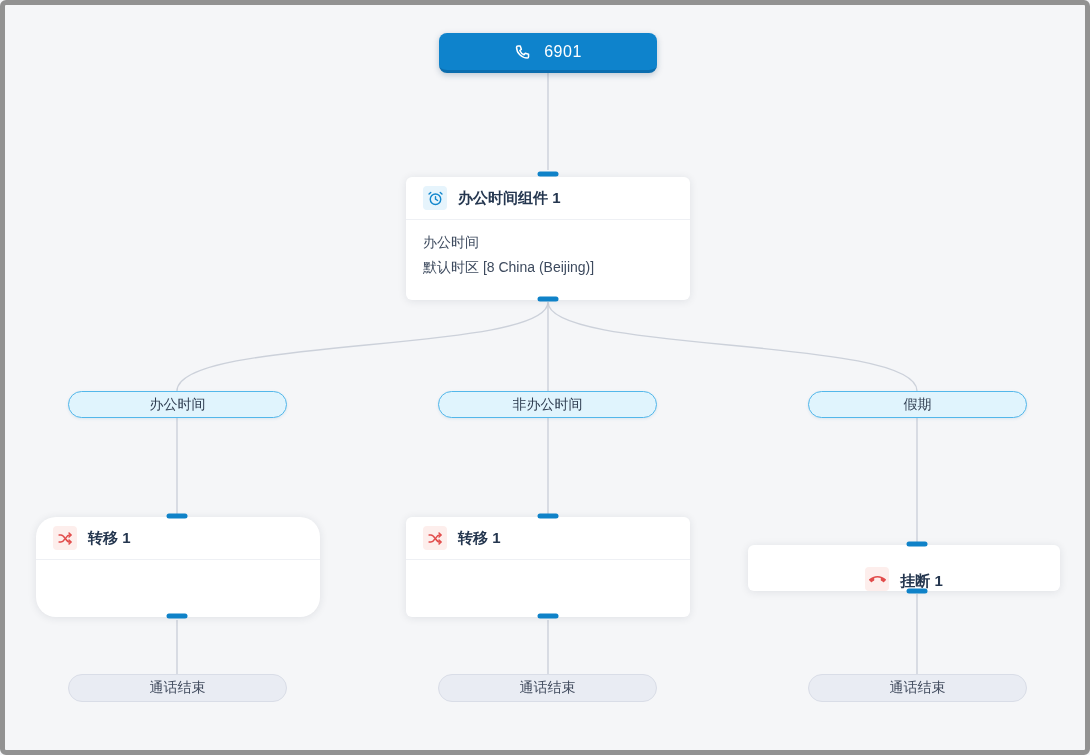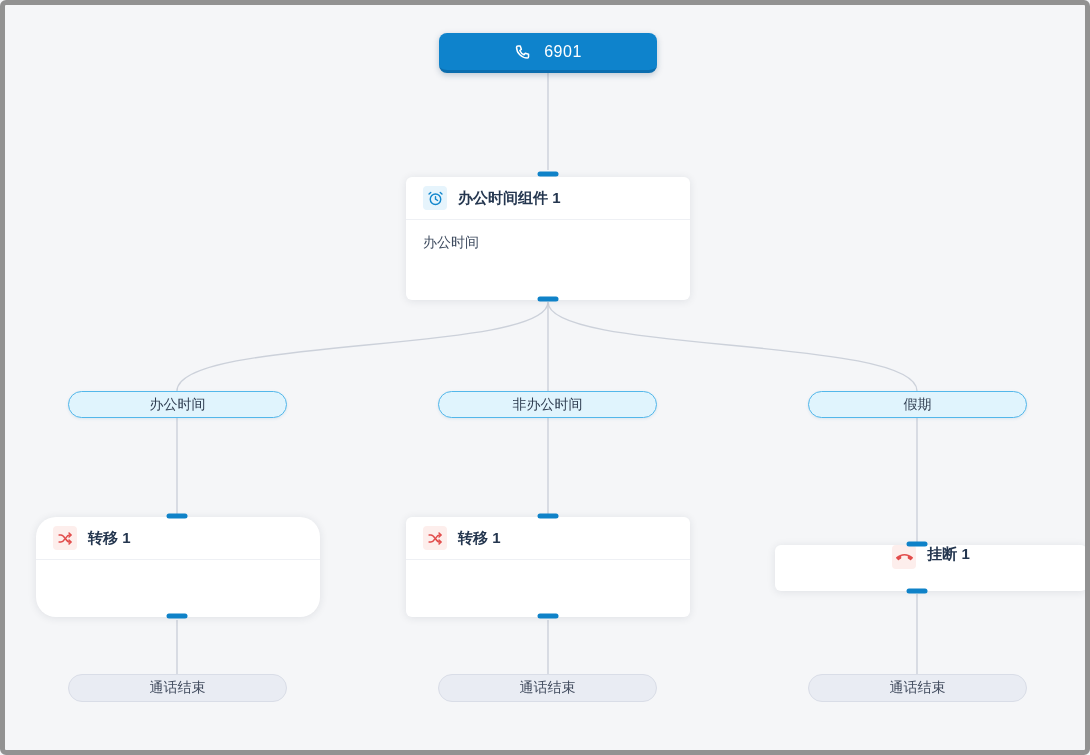--- a/index.html
+++ b/index.html
@@ -77,22 +77,22 @@
     width:24px;height:24px;border-radius:4px;flex:0 0 auto;
     display:flex;align-items:center;justify-content:center;
   }
   .chip-blue{background:var(--icon-blue-bg);color:var(--icon-blue);}
   .chip-red{background:var(--icon-red-bg);color:var(--icon-red);}
 
   .card-office{left:406px;top:177px;width:284px;height:123px;}
   .card-t1{left:36px;top:517px;width:284px;height:100px;border-radius:20px;}
   .card-t2{left:406px;top:517px;width:284px;height:100px;}
   .card-hangup{
-    left:775px;top:545px;width:312px;height:46px;
-    display:flex;align-items:flex-start;justify-content:center;gap:11px;
+    left:748px;top:545px;width:312px;height:46px;
+    display:flex;align-items:flex-end;justify-content:center;gap:11px;
   }
 
   
   .pill{
     position:absolute;height:27px;width:219px;border-radius:14px;
     display:flex;align-items:center;justify-content:center;
     font-size:14px;z-index:2;
   }
   .branch-pill{
     top:391px;background:var(--branch-pill-bg);
@@ -143,20 +143,21 @@
           <circle cx="12" cy="13" r="7.4"></circle>
           <path d="M12 9.6 V13 l3 1.8"></path>
           <path d="M5.3 3.6 2.9 5.7"></path>
           <path d="M18.7 3.6 21.1 5.7"></path>
         </svg>
       </span>
       <span class="card-title">办公时间组件 1</span>
     </div>
     <div class="card-body">
       <div>办公时间</div>
+      <div>默认时区 [8 China (Beijing)]</div>
     </div>
   </div>
 
   <div class="pill branch-pill col-left">
     <span>办公时间</span>
   </div>
   <div class="pill branch-pill col-right">
     <span>假期</span>
   </div>
   <div class="pill branch-pill col-mid">

